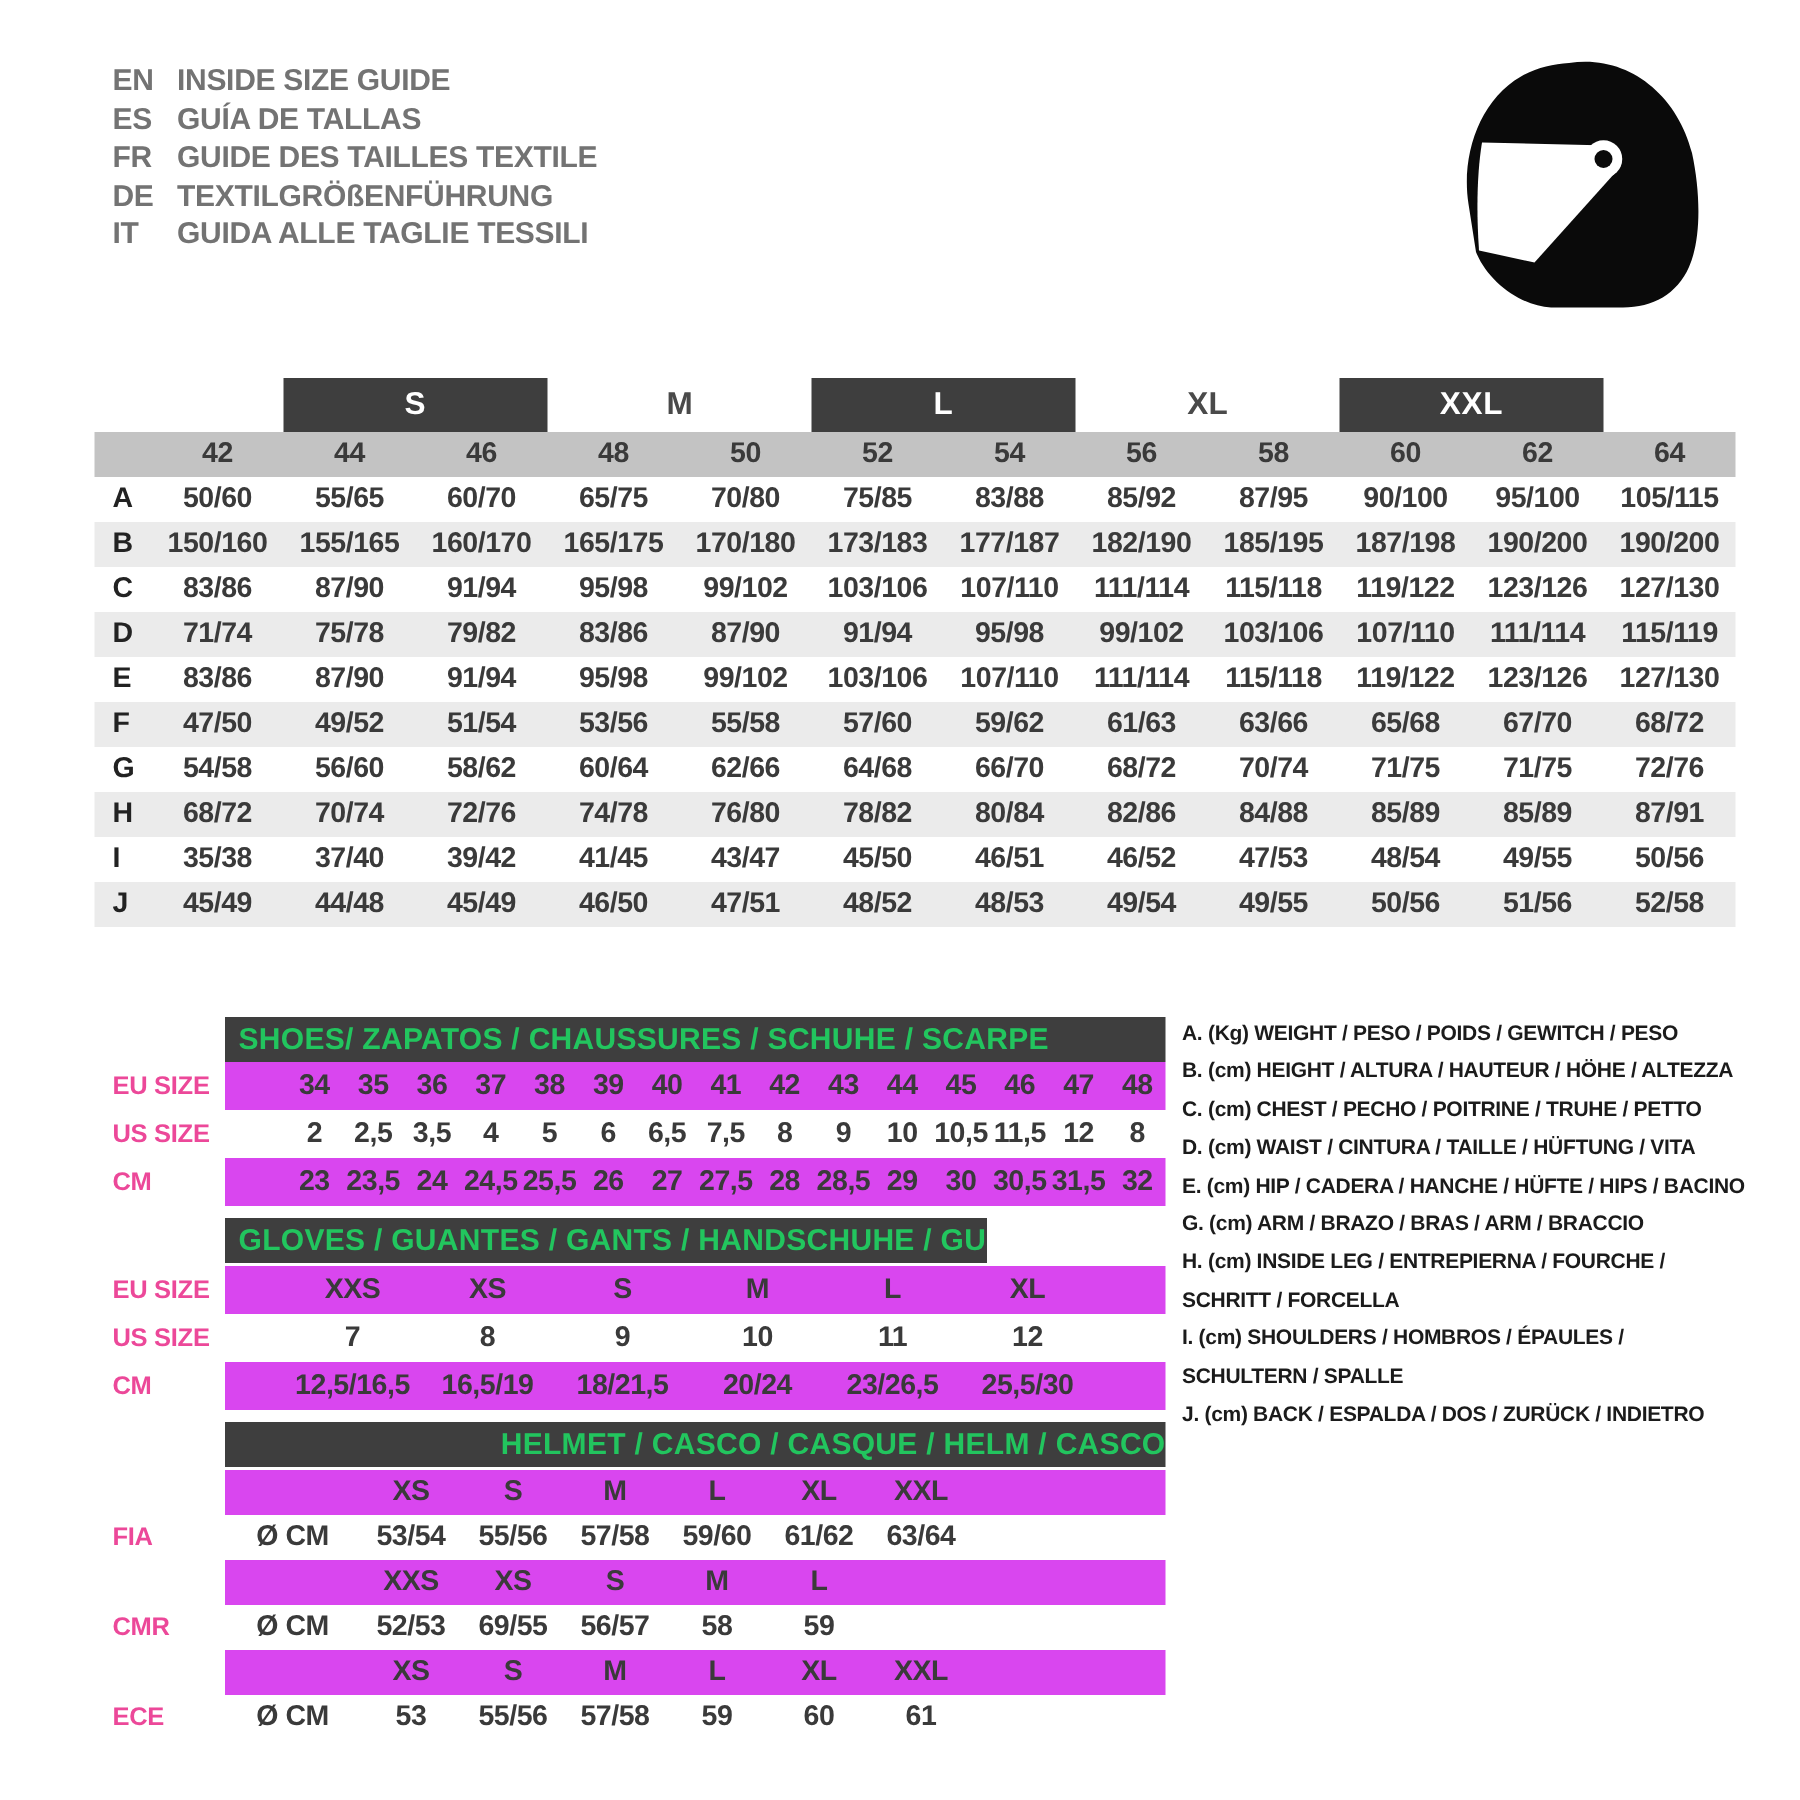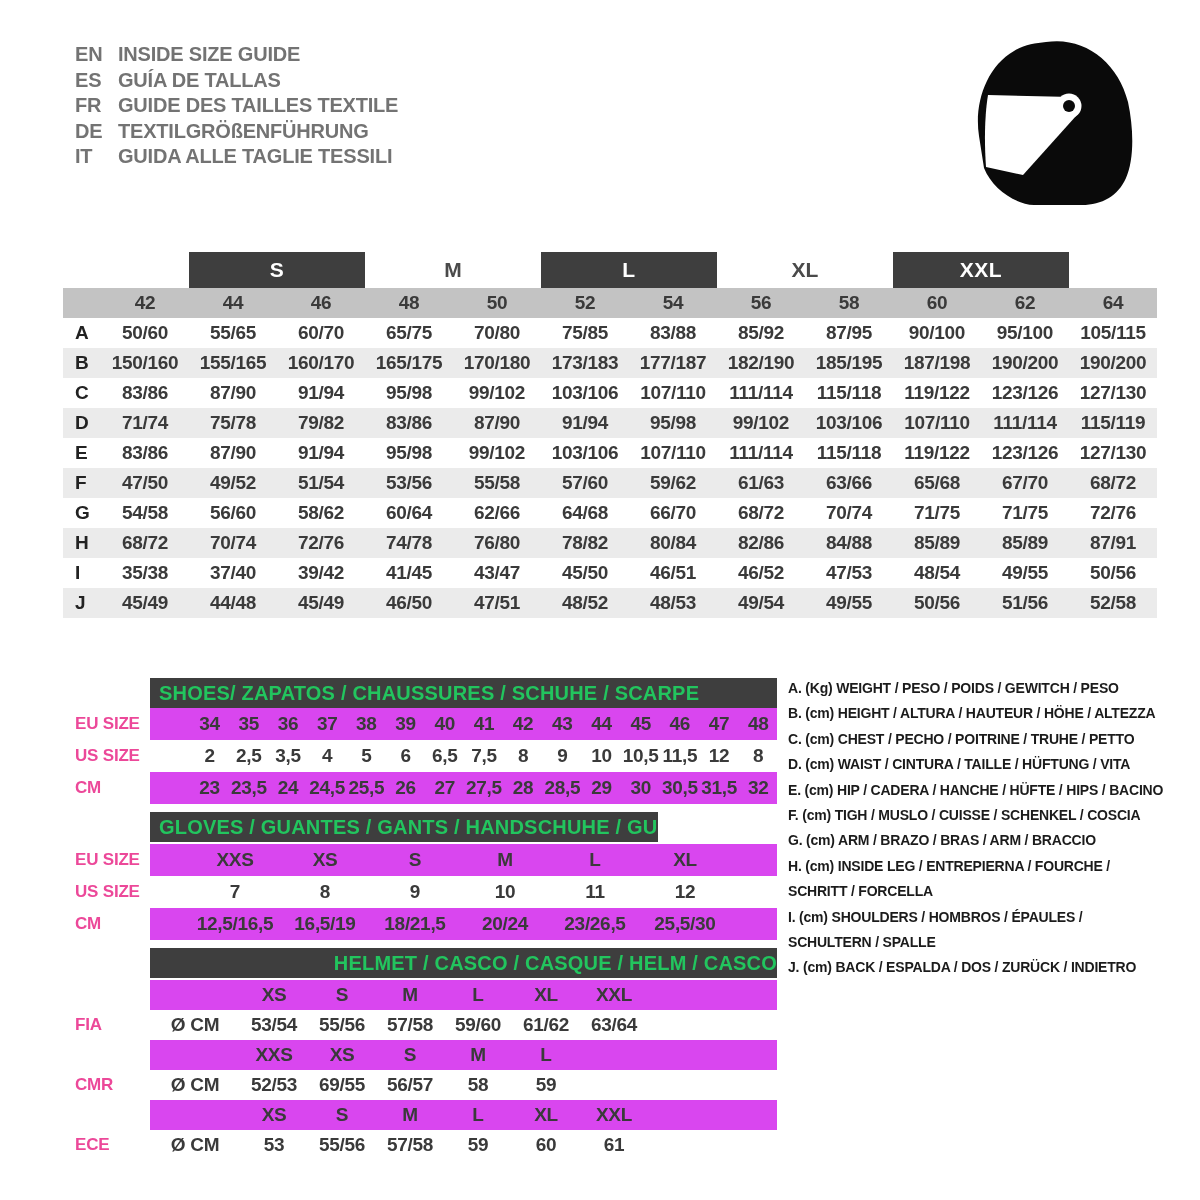--- a/index.html
+++ b/index.html
@@ -447,20 +447,19 @@
       </div>
     </div>
   </div>
 
 <div id="legend">
     <div class="legend-line">A. (Kg) WEIGHT / PESO / POIDS / GEWITCH / PESO</div>
     <div class="legend-line">B. (cm) HEIGHT / ALTURA / HAUTEUR / HÖHE / ALTEZZA</div>
     <div class="legend-line">C. (cm) CHEST / PECHO / POITRINE / TRUHE / PETTO</div>
     <div class="legend-line">D. (cm) WAIST / CINTURA / TAILLE / HÜFTUNG / VITA</div>
     <div class="legend-line">E. (cm) HIP / CADERA / HANCHE / HÜFTE / HIPS / BACINO</div>
-    <div class="legend-line">F. (cm) TIGH / MUSLO / CUISSE / SCHENKEL / COSCIA</div>
     <div class="legend-line">G. (cm) ARM / BRAZO / BRAS / ARM / BRACCIO</div>
     <div class="legend-line">H. (cm) INSIDE LEG / ENTREPIERNA / FOURCHE /</div>
     <div class="legend-line">SCHRITT / FORCELLA</div>
     <div class="legend-line">I. (cm) SHOULDERS / HOMBROS / ÉPAULES /</div>
     <div class="legend-line">SCHULTERN / SPALLE</div>
     <div class="legend-line">J. (cm) BACK / ESPALDA / DOS / ZURÜCK / INDIETRO</div>
   </div>
 
 </body></html>

